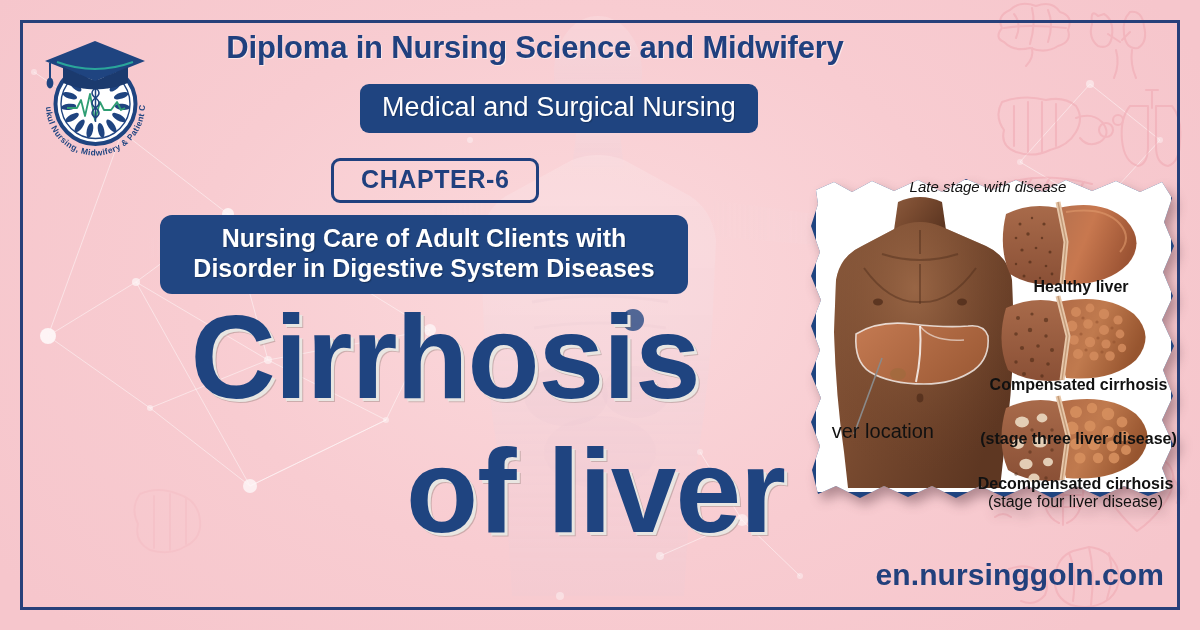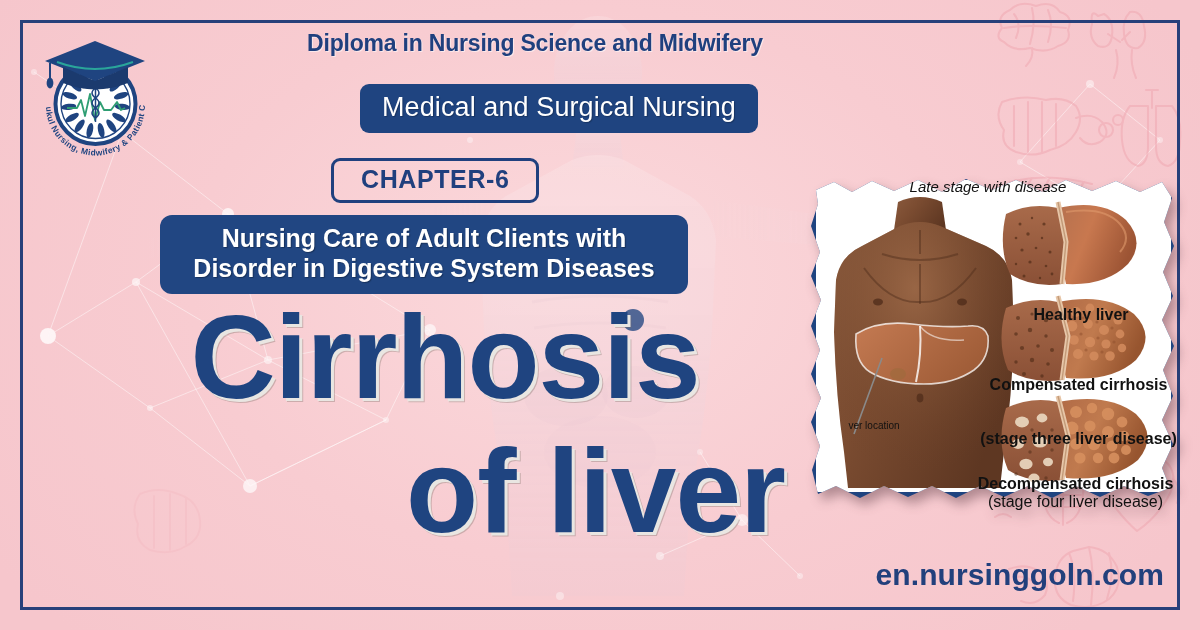--- a/index.html
+++ b/index.html
@@ -35,21 +35,21 @@
     pointer-events:none;
   }
 
   
   #logo{ position:absolute; left:33px; top:36px; width:125px; height:125px; }
 
   
   #course-title{
     position:absolute; left:0; top:30px; width:1200px;
     text-align:center; padding-right:130px;
-    font-size:23px; font-weight:bold; letter-spacing:-.2px;
+    font-size:31px; font-weight:bold; letter-spacing:-.2px;
     color:#20407e;
     text-shadow:1px 1px 0 rgba(255,255,255,.55);
   }
 
   #subject-pill{
     position:absolute; left:360px; top:84px;
     background:#1f4480; color:#ffffff;
     font-size:27px; font-weight:normal; letter-spacing:.1px;
     padding:8px 22px 10px; border-radius:9px;
     text-shadow:1px 1px 1px rgba(0,0,0,.25);
@@ -103,26 +103,26 @@
   }
   .panel-text{
     position:absolute;
     color:#111; font-weight:bold; text-align:center;
     line-height:1.14;
   }
   #pt-late{
     left:52px; top:10px; width:260px;
     font-style:italic; font-weight:500; font-size:15px;
   }
-  #pt-healthy{ left:185px; top:110px; width:180px; font-size:16px; font-weight:600;margin-top:28px;}
+  #pt-healthy{ left:185px; top:110px; width:180px; font-size:16px; font-weight:600;}
   #pt-comp{ left:165px; top:208px; width:215px; font-size:16px; }
   #pt-comp .sub{ font-weight:700;margin-top:36px; }
   #pt-decomp{ left:162px; top:307px; width:215px; font-size:16px; }
   #pt-decomp .sub{ font-weight:500; }
-  #pt-loc{ left:8px; top:252px; width:120px; font-size:10px; font-weight:500; text-align:center;}
+  #pt-loc{ left:8px; top:252px; width:120px; font-size:20px; font-weight:500; text-align:right;}
 </style>
 </head>
 <body>
 
 <div id="banner">
 
   <svg id="body-watermark" class="layer" viewBox="0 0 1200 630" preserveAspectRatio="none">
     <defs>
       <linearGradient id="bodyG" x1="0" y1="0" x2="0" y2="1">
         <stop offset="0%" stop-color="#ffffff" stop-opacity=".55"></stop>

